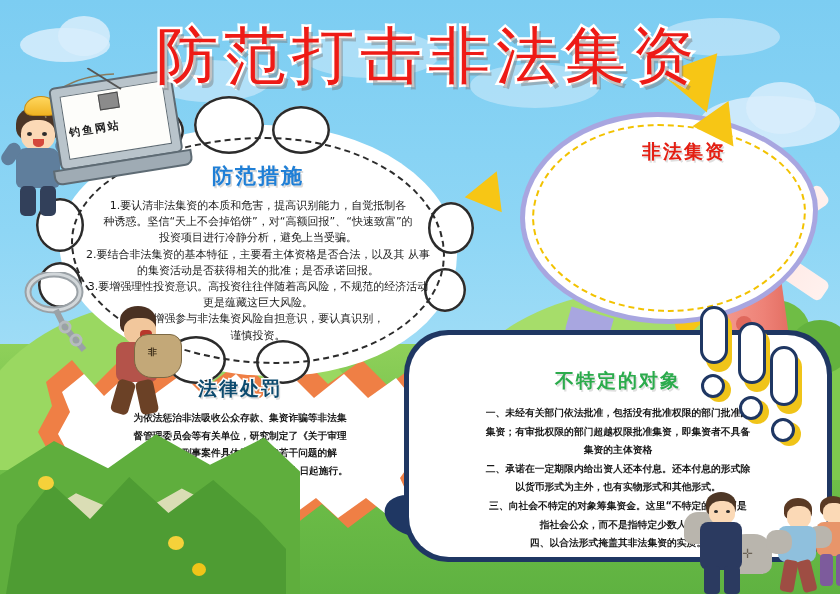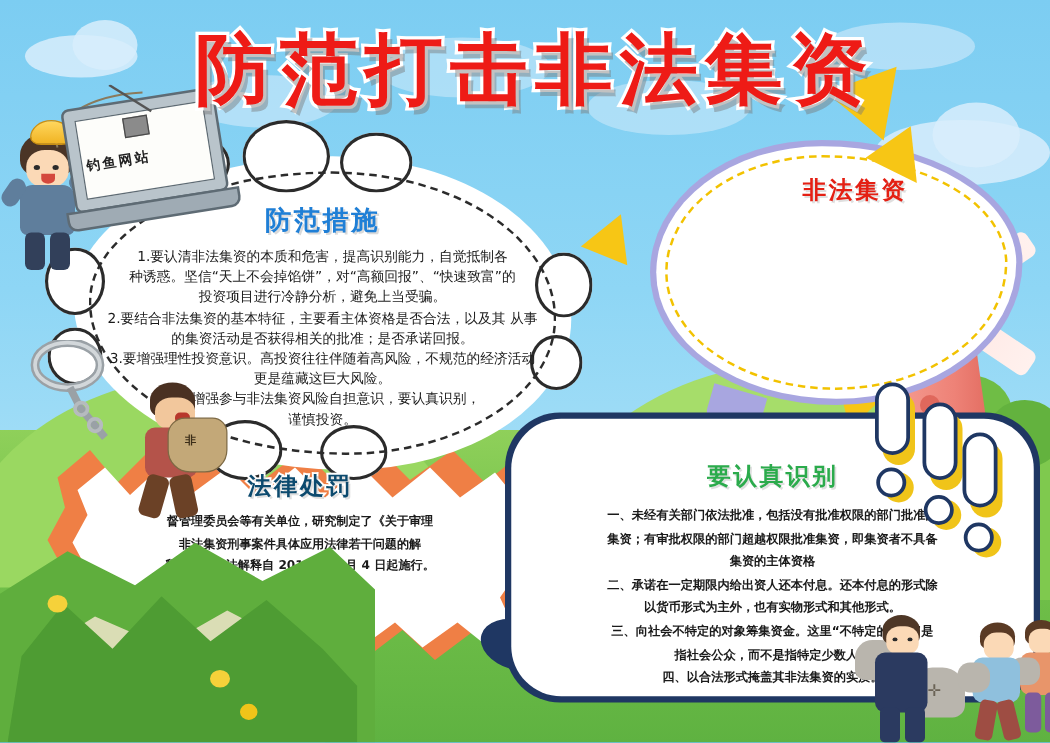--- a/index.html
+++ b/index.html
@@ -15,21 +15,21 @@
          background:linear-gradient(#7ccdf2 0%, #8ed6f5 55%, #a9e0f7 100%); }
   .ground { position:absolute; left:0; bottom:0; width:840px; height:250px;
             background:linear-gradient(#8fd05a 0%, #73c14a 40%, #5fb241 100%); }
   .ground-hill { position:absolute; border-radius:50% 50% 0 0 / 100% 100% 0 0; }
 
   .sky-cloud { position:absolute; background:#d8edfb; border-radius:50%; opacity:.85; }
 
   
   .title-wrap { position:absolute; left:0; top:14px; width:840px; text-align:center; z-index:30; }
   .title {
-    display:inline-block; font-size:62px; font-weight:bold; letter-spacing:6px;
+    display:inline-block; font-size:62px; font-weight:normal; letter-spacing:6px;
     color:#ee1b16; font-family:"DejaVu Sans","Liberation Sans",sans-serif;
     -webkit-text-stroke:5px #ffffff; paint-order:stroke fill;
     text-shadow:4px 5px 0 rgba(120,120,120,.45);
     padding-left:16px;
   }
 
   
   .panel { position:absolute; z-index:20; }
 
   
@@ -301,21 +301,21 @@
       <div class="content">
         <div class="hd hd-red">非法集资</div>
       </div>
     </div>
   </div>
 
   <div class="panel" id="panel-features">
     <div class="tail-navy"></div>
     <div class="inner">
       <div class="content">
-        <div class="hd hd-green">要认真识别</div>
+        <div class="hd hd-green">不特定的对象</div>
         <div class="body-text" style="margin-top:10px;">
           <p>一、未经有关部门依法批准，包括没有批准权限的部门批准的</p>
           <p>集资；有审批权限的部门超越权限批准集资，即集资者不具备</p>
           <p>集资的主体资格</p>
           <p>二、承诺在一定期限内给出资人还本付息。还本付息的形式除</p>
           <p>以货币形式为主外，也有实物形式和其他形式。</p>
           <p>三、向社会不特定的对象筹集资金。这里“不特定的对象”是</p>
           <p>指社会公众，而不是指特定少数人。</p>
           <p>四、以合法形式掩盖其非法集资的实质。</p>
         </div>
@@ -327,20 +327,21 @@
     <path d="M10 30 L36 8 L58 34 L88 4 L112 32 L146 6 L172 34 L206 8 L232 34 L266 6 L292 32 L326 8 L352 34 L380 12 L402 40
              L392 70 L406 100 L386 128 L400 158 L368 172 L344 152 L312 176 L286 152 L252 178 L226 152 L192 178 L166 152 L132 178 L106 152 L72 176 L46 152 L16 170 L4 140 L18 110 L2 80 L16 54 Z" fill="#ef7f45"></path>
     <path d="M26 40 L48 22 L68 44 L94 20 L116 44 L146 22 L170 46 L200 22 L224 46 L254 22 L278 46 L308 22 L332 46 L360 26 L378 48
              L368 72 L382 100 L364 126 L376 152 L350 162 L330 146 L302 166 L280 146 L250 168 L228 146 L196 168 L172 146 L140 168 L116 146 L84 166 L60 146 L34 160 L24 136 L36 108 L22 82 L34 60 Z" fill="#ffffff"></path>
   </svg>
 
   <div class="panel" id="panel-law" style="background:transparent;">
     <div class="content">
       <div class="hd hd-purple">法律处罚</div>
       <div class="body-text" style="margin-top:7px;">
+        <p>为依法惩治非法吸收公众存款、集资诈骗等非法集</p>
         <p>督管理委员会等有关单位，研究制定了《关于审理</p>
         <p>非法集资刑事案件具体应用法律若干问题的解</p>
         <p>释》，该司法解释自 2011 年 1 月 4 日起施行。</p>
       </div>
     </div>
   </div>
 
   <div class="char" style="left:688px;top:492px;width:72px;height:102px;z-index:31;">
     <div style="position:absolute;left:40px;top:42px;width:44px;height:40px;background:#b9b5ad;border-radius:18px 18px 10px 10px;"></div>
     <div style="position:absolute;left:54px;top:54px;font-size:13px;color:#6b6356;font-family:'DejaVu Sans',sans-serif;">✛</div>

